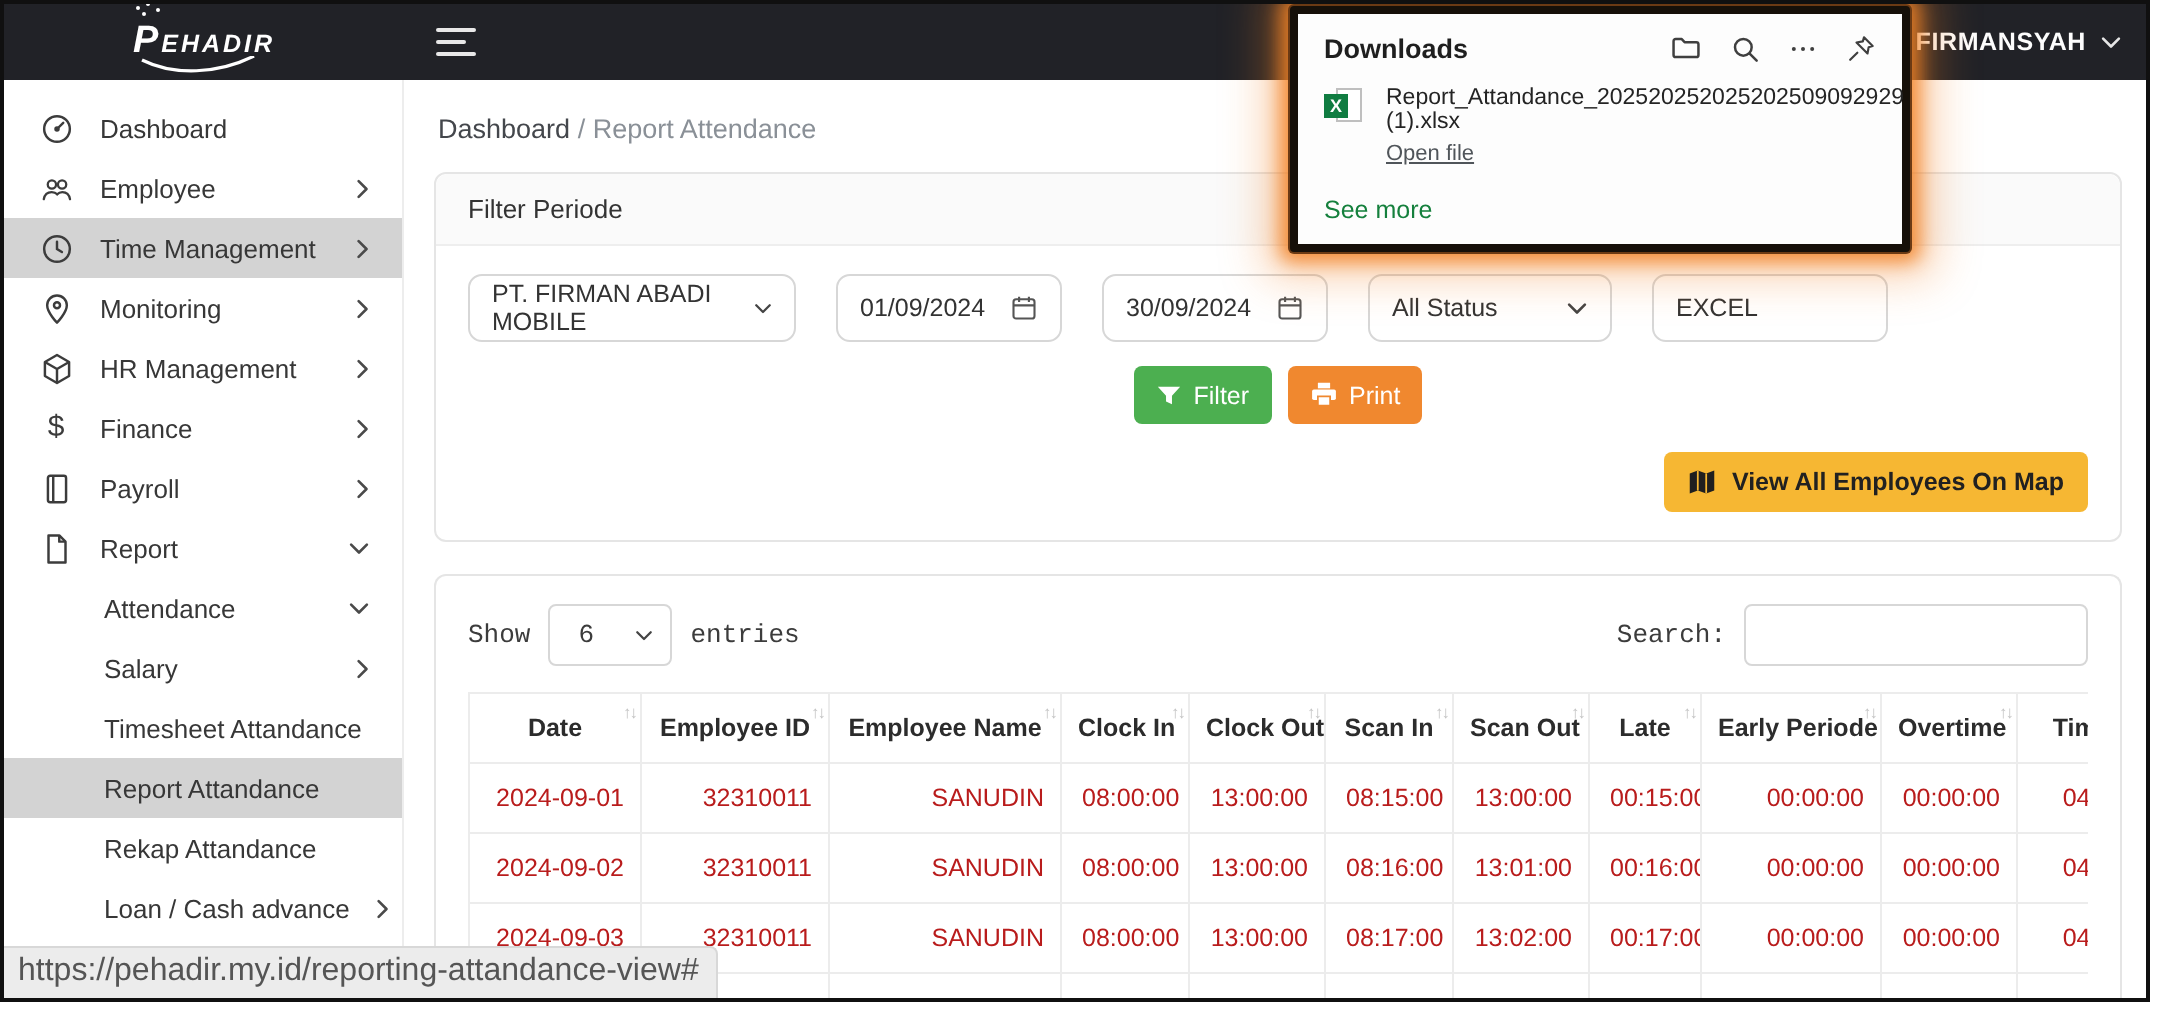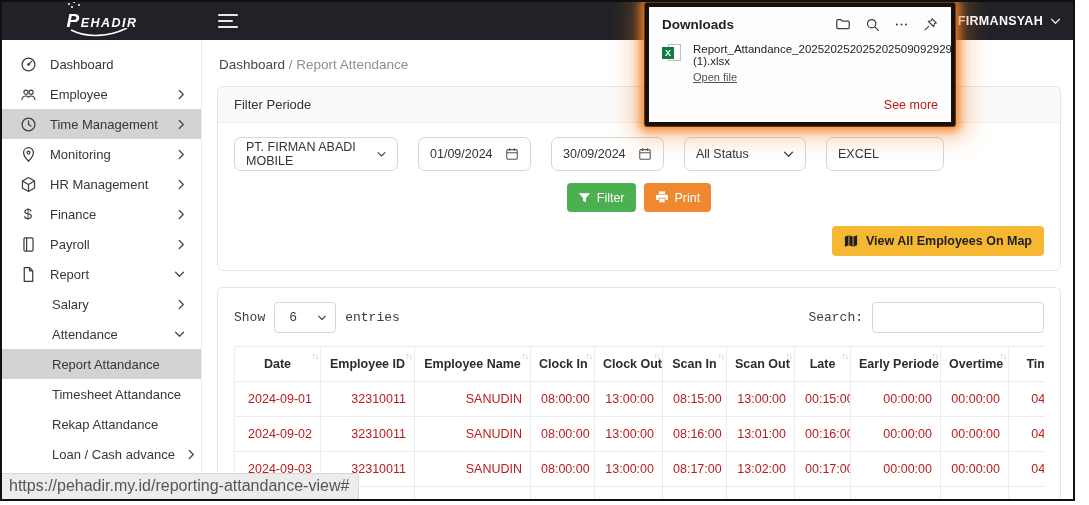--- a/index.html
+++ b/index.html
@@ -71,21 +71,21 @@
   .dl-head { display: flex; align-items: center; justify-content: flex-end; }
   .dl-title { font-size: 13.5px; font-weight: 700; color: #1f1f1f; flex: 1; }
   .dl-icons { display: flex; gap: 14px; align-items: center; }
   .dl-icons span { display: flex; cursor: pointer; }
   .dl-file { display: flex; gap: 11px; margin-top: 11px; align-items: flex-start; }
   .xls { position: relative; width: 20px; height: 18px; flex: none; margin-top: 1px; }
   .xls-sheet { position: absolute; right: 1px; top: 0; width: 13px; height: 17px; background: #fff; border: 1px solid #bfbfbf; }
   .xls-x { position: absolute; left: 0; top: 3px; width: 12px; height: 12px; background: #107c41; color: #fff; font-size: 9px; font-weight: 700; display: flex; align-items: center; justify-content: center; }
   .dl-name { font-size: 11.5px; color: #242424; }
   .dl-open { font-size: 11px; color: #50555a; text-decoration: underline; display: inline-block; margin-top: 4px; cursor: pointer; }
-  .dl-more { font-size: 12.5px; color: #b91c1c; margin-top: 13px; cursor: pointer; text-align: right; }
+  .dl-more { font-size: 12.5px; color: #15803d; margin-top: 13px; cursor: pointer; }
 </style>
 </head>
 <body>
 
 <div class="window">
 
   <header class="topbar">
     <div class="brand">
       <div class="logo-wrap">
         <span class="logo-dots"></span>
@@ -211,40 +211,40 @@
             </svg>
           </span>
           <span class="sb-label">Report</span>
           <span class="sb-chev">
             <svg width="11" height="7" viewBox="0 0 12 8" fill="none" stroke="#4a4a4a" stroke-width="1.5" stroke-linecap="round" stroke-linejoin="round">
               <path d="M1.5 1.5L6 6l4.5-4.5"></path>
             </svg>
           </span>
         </div>
         <div class="sb-item sb-sub">
-          <span class="sb-label">Salary</span>
-          <span class="sb-chev">
-            <svg width="7" height="11" viewBox="0 0 8 12" fill="none" stroke="#4a4a4a" stroke-width="1.5" stroke-linecap="round" stroke-linejoin="round">
-              <path d="M1.5 1.5L6 6l-4.5 4.5"></path>
-            </svg>
-          </span>
-        </div>
-        <div class="sb-item sb-sub">
           <span class="sb-label">Attendance</span>
           <span class="sb-chev">
             <svg width="11" height="7" viewBox="0 0 12 8" fill="none" stroke="#4a4a4a" stroke-width="1.5" stroke-linecap="round" stroke-linejoin="round">
               <path d="M1.5 1.5L6 6l4.5-4.5"></path>
             </svg>
           </span>
         </div>
+        <div class="sb-item sb-sub">
+          <span class="sb-label">Salary</span>
+          <span class="sb-chev">
+            <svg width="7" height="11" viewBox="0 0 8 12" fill="none" stroke="#4a4a4a" stroke-width="1.5" stroke-linecap="round" stroke-linejoin="round">
+              <path d="M1.5 1.5L6 6l-4.5 4.5"></path>
+            </svg>
+          </span>
+        </div>
+        <div class="sb-item sb-sub">
+          <span class="sb-label">Timesheet Attandance</span>
+        </div>
         <div class="sb-item sb-sub active">
           <span class="sb-label">Report Attandance</span>
-        </div>
-        <div class="sb-item sb-sub">
-          <span class="sb-label">Timesheet Attandance</span>
         </div>
         <div class="sb-item sb-sub">
           <span class="sb-label">Rekap Attandance</span>
         </div>
         <div class="sb-item sb-sub">
           <span class="sb-label">Loan / Cash advance</span>
           <span class="sb-chev">
             <svg width="7" height="11" viewBox="0 0 8 12" fill="none" stroke="#4a4a4a" stroke-width="1.5" stroke-linecap="round" stroke-linejoin="round">
               <path d="M1.5 1.5L6 6l-4.5 4.5"></path>
             </svg>

